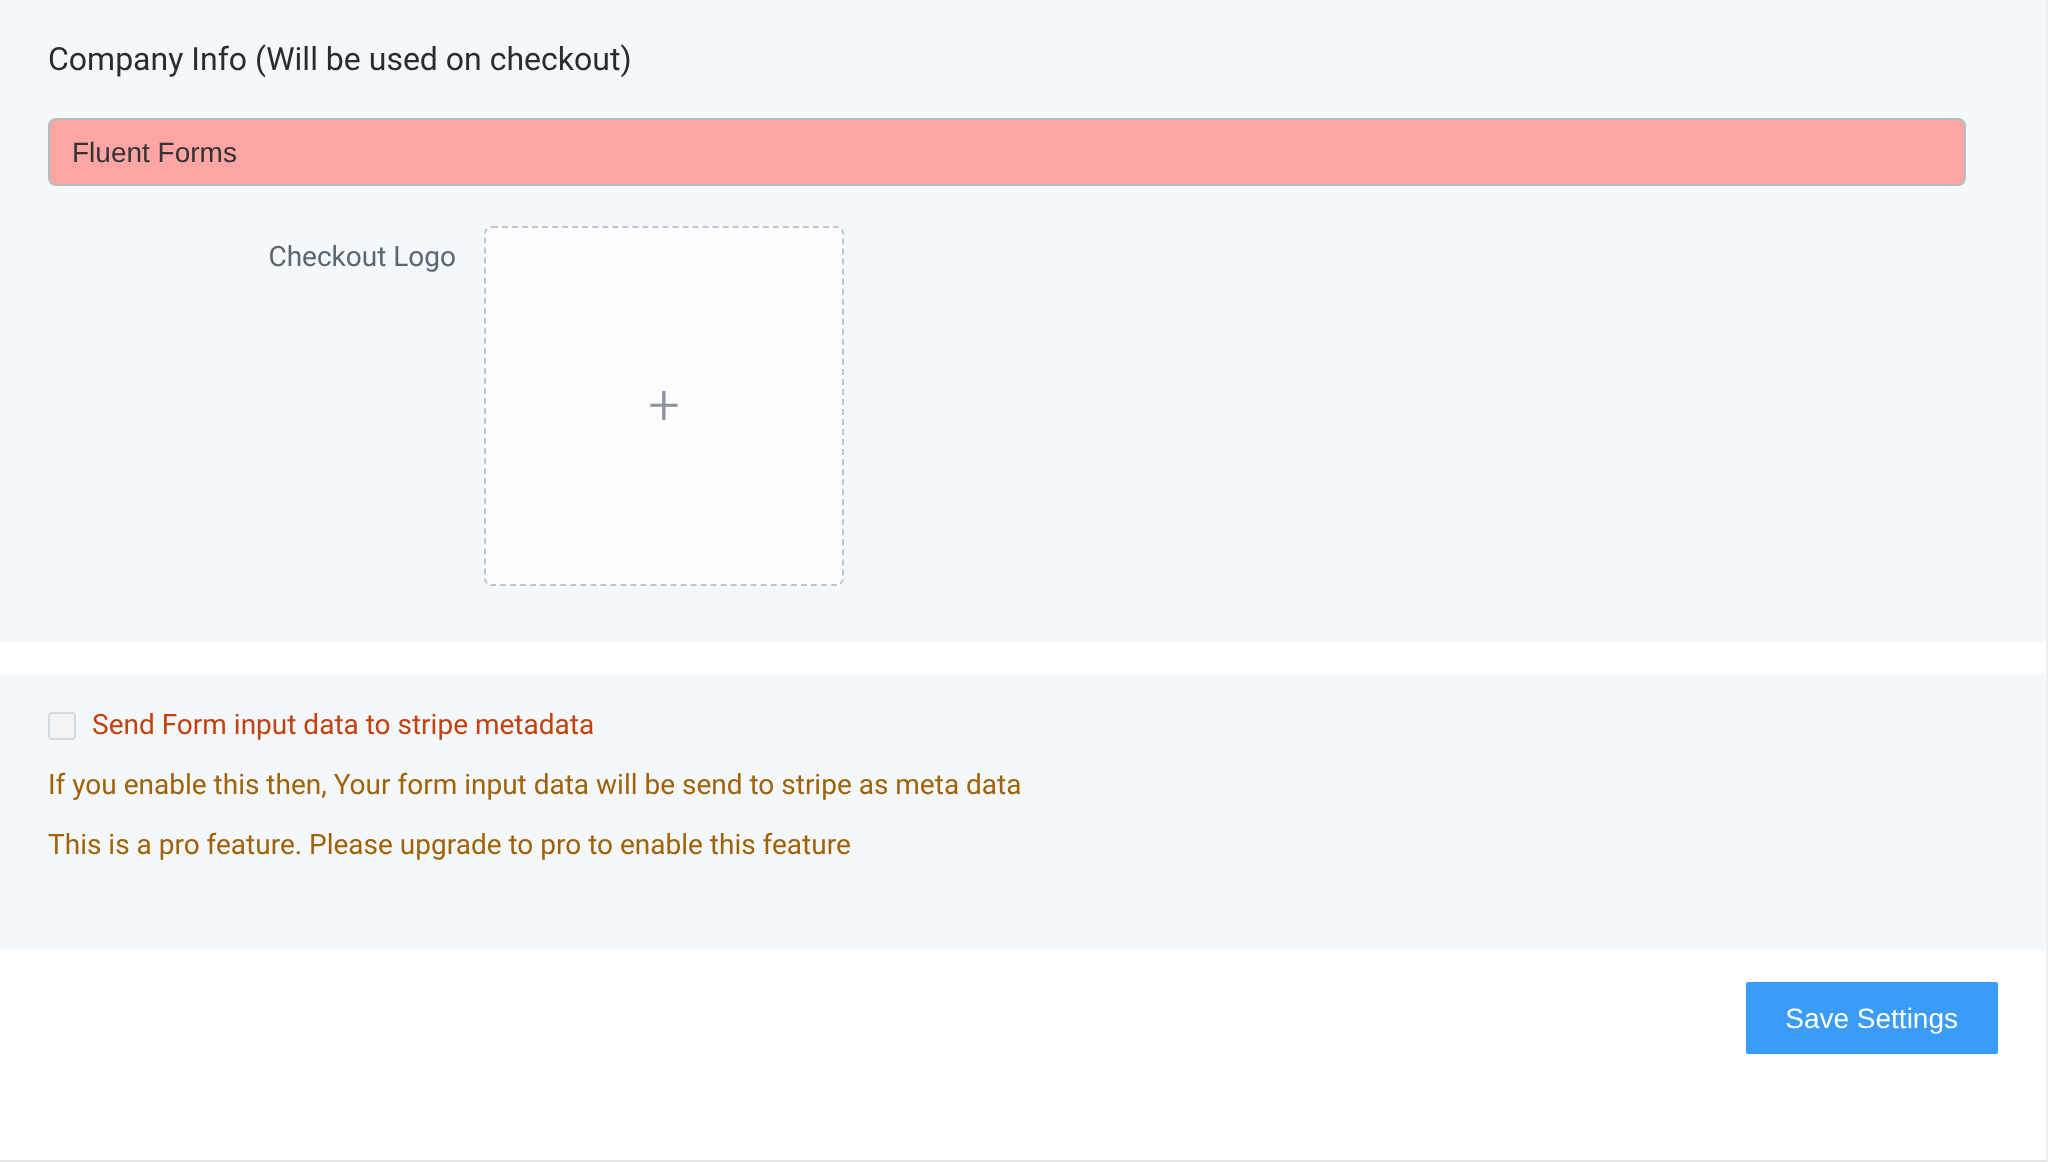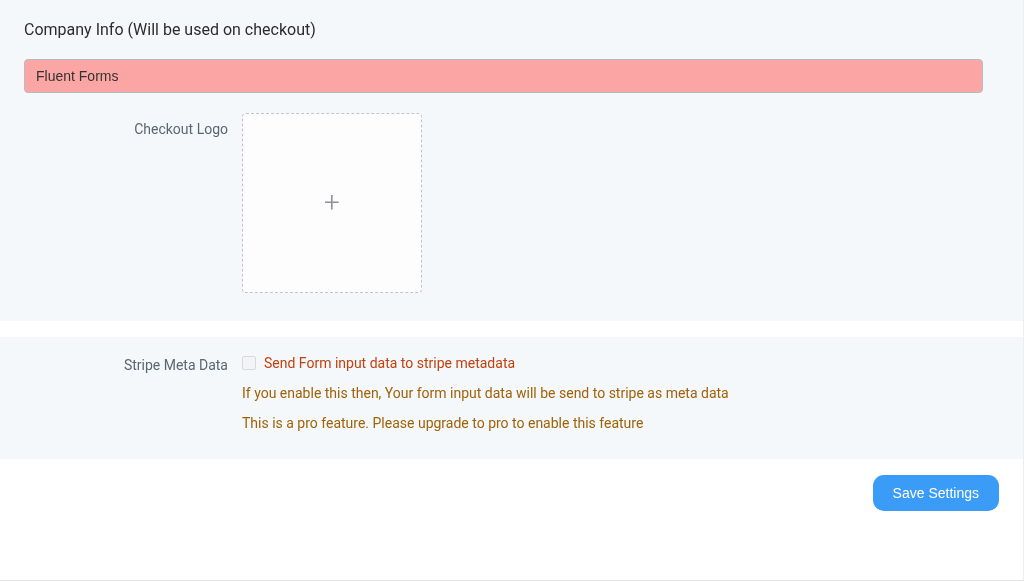--- a/index.html
+++ b/index.html
@@ -126,21 +126,21 @@
     .footer {
       display: flex;
       justify-content: flex-end;
       padding: 16px 24px 20px;
     }
     .save-btn {
       background: #3a9cf7;
       color: #fff;
       border: none;
       padding: 10px 20px;
-      border-radius: 11px;
+      border-radius: 1px;
       font-size: 14px;
       cursor: pointer;
     }
   </style>
 </head>
 <body>
 
 <div class="container">
 
   <div class="section">
@@ -157,28 +157,27 @@
       <div class="form-field">
         <div class="upload-box">
           <span class="plus-icon">+</span>
         </div>
       </div>
     </div>
   </div>
 
   <div class="meta-section">
     <div class="meta-row">
-      <div class="meta-label">Stripe Meta Data</div>
       <div class="meta-content">
         <div class="checkbox-wrap">
           <div class="checkbox"></div>
           <span class="checkbox-label-disabled">Send Form input data to stripe metadata</span>
         </div>
         <div class="help-text">If you enable this then, Your form input data will be send to stripe as meta data</div>
-        <div class="help-text" style="margin-bottom:0;">This is a pro feature. Please upgrade to pro to enable this feature</div>
+        <div class="help-text" style="margin-bottom:16px;">This is a pro feature. Please upgrade to pro to enable this feature</div>
       </div>
     </div>
   </div>
 
   <div class="footer">
     <button class="save-btn">Save Settings</button>
   </div>
 
 </div>
 

